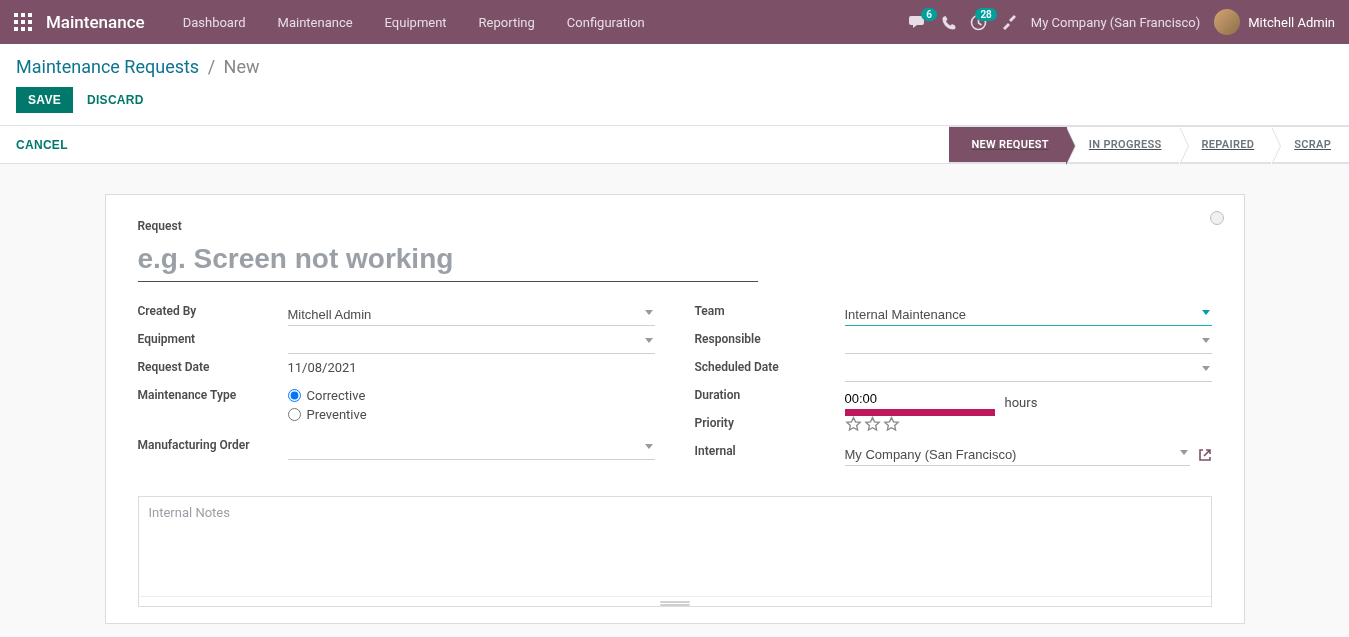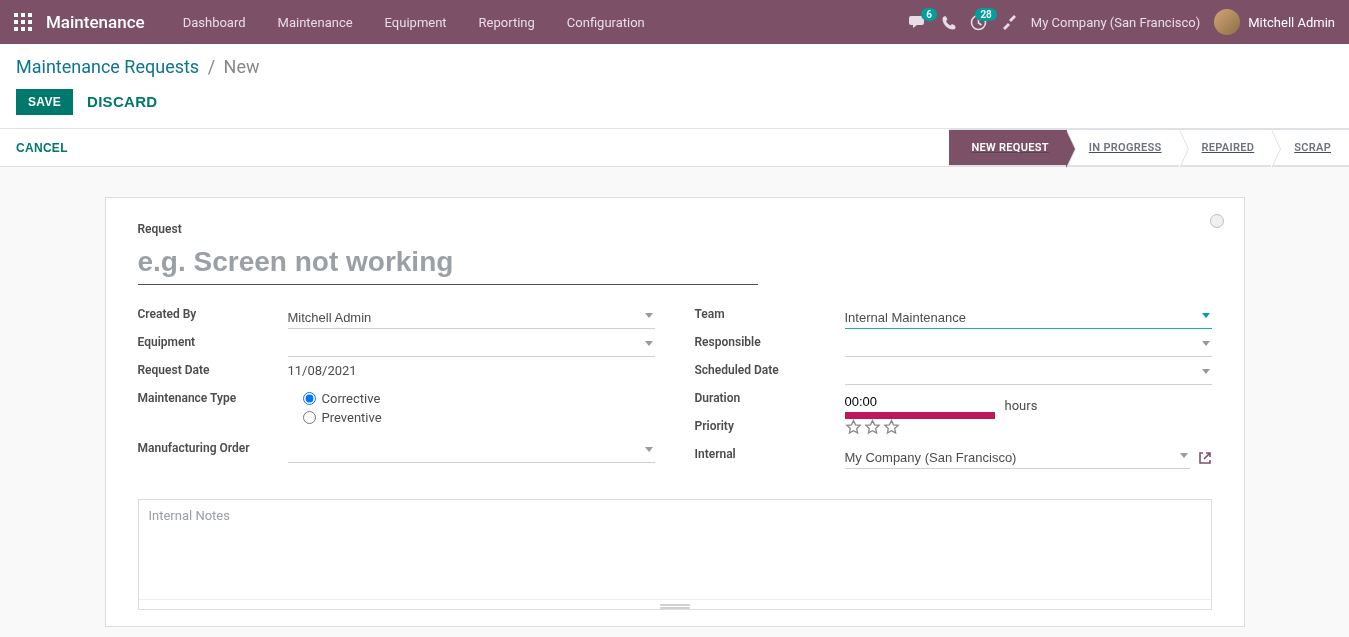--- a/index.html
+++ b/index.html
@@ -20,21 +20,21 @@
 .avatar { width: 26px; height: 26px; border-radius: 50%; background: linear-gradient(135deg,#d4a574,#8b6f47); }
 
 
 .control-panel { background: #fff; padding: 12px 16px 12px; border-bottom: 1px solid #dee2e6; }
 .breadcrumb { font-size: 18px; margin-bottom: 10px; }
 .breadcrumb .bc-link { color: #0e7490; cursor: pointer; }
 .breadcrumb .bc-sep { color: #888; margin: 0 4px; }
 .breadcrumb .bc-current { color: #888; }
 .actions { display: flex; gap: 10px; align-items: center; }
 .btn-primary { background: #00786b; color: #fff; border: none; padding: 6px 12px; font-size: 12px; font-weight: 600; letter-spacing: .3px; cursor: pointer; }
-.btn-link { background: none; border: none; color: #00786b; font-size: 15px; font-weight: 600; letter-spacing: .3px; cursor: pointer; padding: 6px 4px; }
+.btn-link { background: none; border: none; color: #00786b; font-size: 12px; font-weight: 600; letter-spacing: .3px; cursor: pointer; padding: 6px 4px; }
 
 
 .status-row { background: #fff; display: flex; align-items: center; border-bottom: 1px solid #dee2e6; padding: 0 0 0 16px; height: 38px; }
 .btn-cancel { background: none; border: none; color: #00786b; font-size: 12px; font-weight: 600; letter-spacing: .3px; cursor: pointer; }
 .statusbar { margin-left: auto; display: flex; height: 100%; text-decoration: underline; }
 .status-step { position: relative; display: flex; align-items: center; padding: 0 18px 0 22px; font-size: 11px; font-weight: 600; letter-spacing: .3px; color: #6c757d; background: #fff; cursor: pointer; border-top: 1px solid #dee2e6; border-bottom: 1px solid #dee2e6; }
 .status-step::after { content: ""; position: absolute; right: -8px; top: 0; width: 0; height: 0; border-top: 19px solid transparent; border-bottom: 19px solid transparent; border-left: 9px solid #fff; z-index: 2; }
 .status-step::before { content: ""; position: absolute; right: -9px; top: 0; width: 0; height: 0; border-top: 19px solid transparent; border-bottom: 19px solid transparent; border-left: 9px solid #dee2e6; z-index: 1; }
 .status-step.active { background: #7c5168; color: #fff; }
 .status-step.active::after { border-left-color: #7c5168; }
@@ -181,21 +181,21 @@
             <input class="sel-input" value="" style="">
             <span class="sel-caret"></span>
           </div>
         </div>
         <div class="form-row">
           <div class="flabel">Request Date</div>
           <div class="fval">
             <span>11/08/2021</span>
           </div>
         </div>
-        <div class="form-row" style="align-items:flex-start;gap:15px;">
+        <div class="form-row" style="align-items:flex-start;">
           <div class="flabel">Maintenance Type</div>
           <div class="fval">
             <div class="radio-row">
               <input type="radio" class="radio" name="mt" checked="" style="">
               <label>Corrective</label>
             </div>
             <div class="radio-row">
               <input type="radio" class="radio" name="mt" style="">
               <label>Preventive</label>
             </div>

